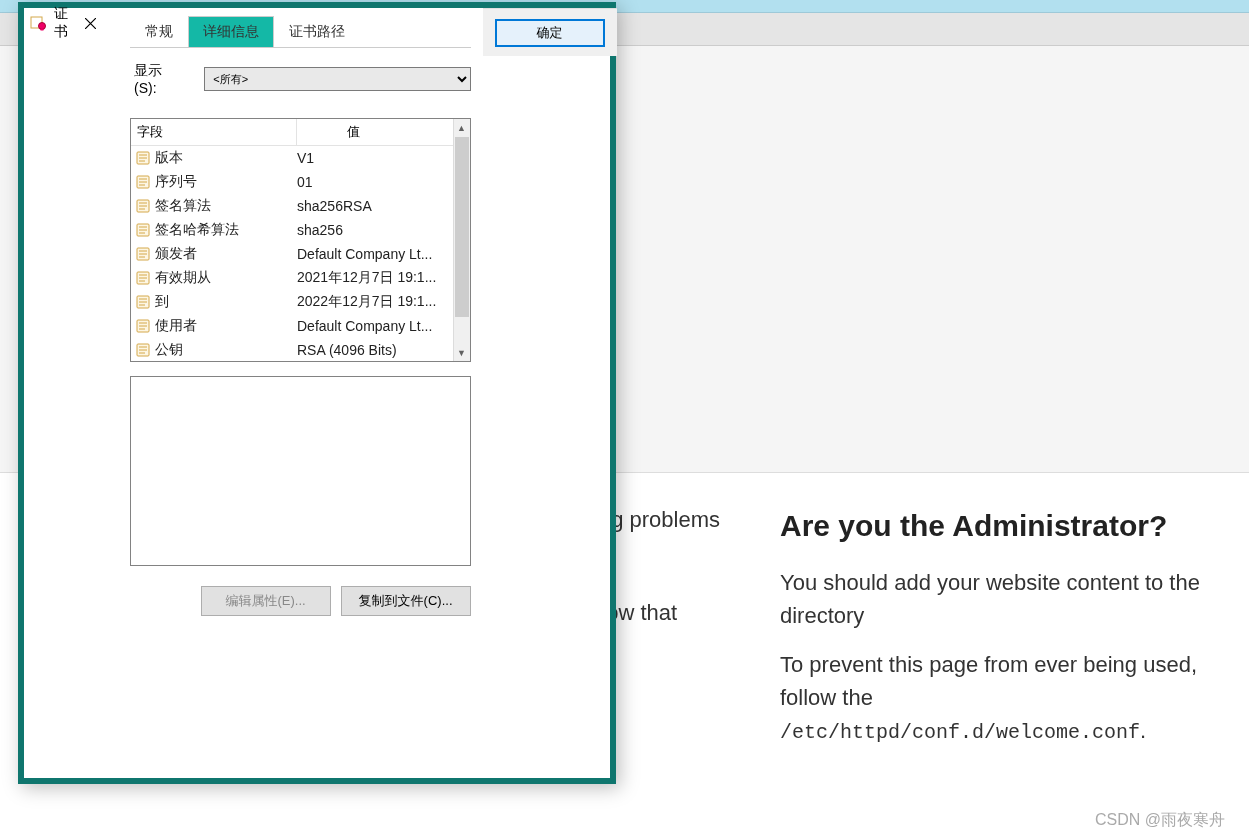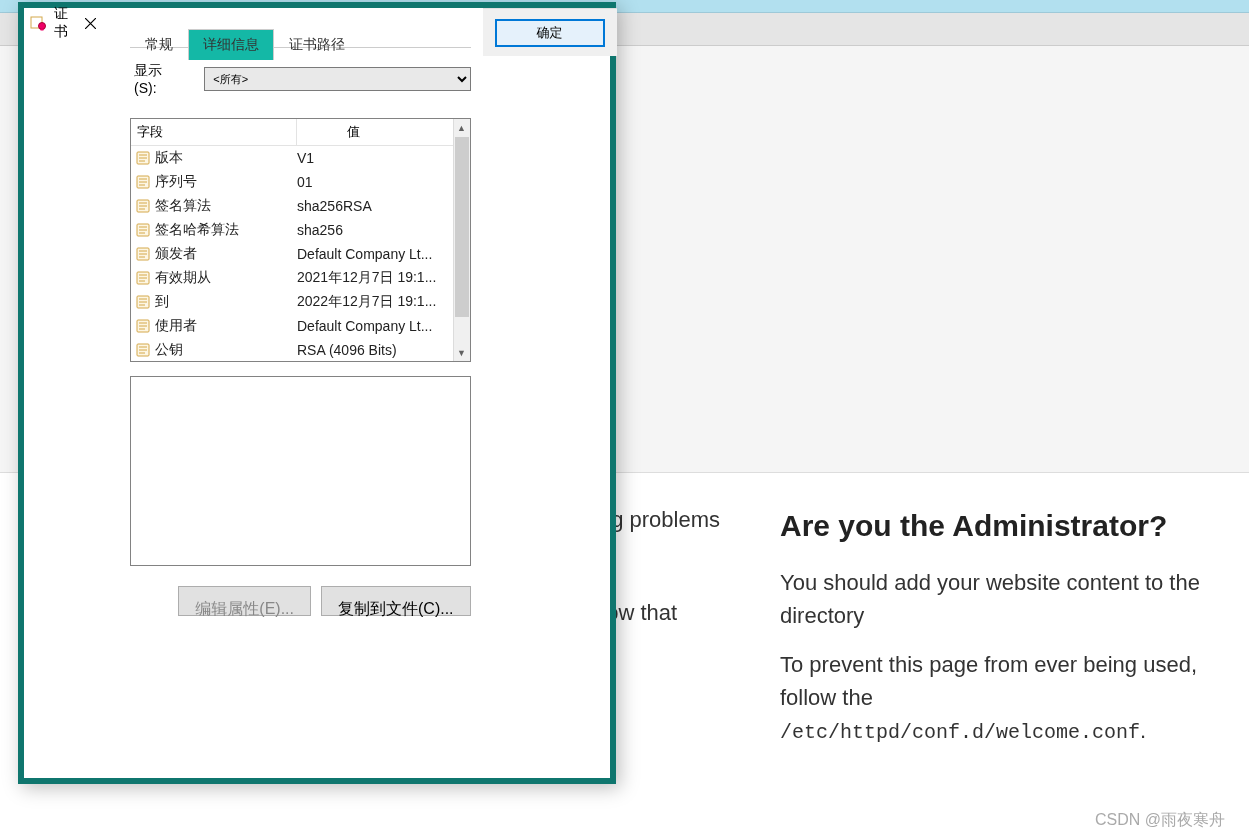--- a/index.html
+++ b/index.html
@@ -26,21 +26,21 @@
 .titlebar { height: 30px; display: flex; align-items: center; padding: 0 6px; }
 .titlebar .icon { width: 16px; height: 16px; margin-right: 8px; }
 .titlebar .icon svg { width: 16px; height: 16px; }
 .titlebar .title { flex: 1; font-size: 14px; color: #000; }
 .titlebar .close { width: 44px; height: 28px; display: flex; align-items: center; justify-content: center; cursor: pointer; }
 .titlebar .close svg { width: 11px; height: 11px; }
 
 .dlg-body { flex: 1; padding: 8px 12px 12px 12px; display: flex; flex-direction: column; }
 
 .tabs { display: flex; border-bottom: 1px solid #ccc; margin-bottom: 14px; }
-.tab { padding: 6px 14px; font-size: 14px; border: 1px solid transparent; border-bottom: none; cursor: pointer; position: relative; top: 13px; color: #333; }
+.tab { padding: 6px 14px; font-size: 14px; border: 1px solid transparent; border-bottom: none; cursor: pointer; position: relative; top: 0; color: #333; }
 .tab.active { border-color: #ccc; background: #14b8a6; }
 
 .show-row { display: flex; align-items: center; gap: 24px; margin-left: 4px; margin-bottom: 22px; }
 .show-row label { font-size: 14px; }
 .show-row select { width: 290px; height: 24px; font-size: 11px; border: 1px solid #7a7a7a; background: #e9e9e9; padding-left: 4px; }
 
 .listbox { border: 1px solid #828282; height: 244px; display: flex; margin-bottom: 14px; }
 .list-content { flex: 1; overflow: hidden; }
 .list-header { display: flex; background: #fff; border-bottom: 1px solid #e3e3e3; gap: 44px; }
 .list-header .col { padding: 4px 6px; font-size: 13px; }
@@ -54,21 +54,21 @@
 .row-value { font-size: 14px; color: #222; }
 .scrollbar { width: 17px; background: #f0f0f0; border-left: 1px solid #dcdcdc; position: relative; }
 .scrollbar .thumb { position: absolute; left: 1px; right: 1px; top: 18px; height: 180px; background: #cdcdcd; }
 .scrollbar .arrow-up, .scrollbar .arrow-down { position: absolute; left: 0; right: 0; height: 17px; display: flex; align-items: center; justify-content: center; color: #606060; font-size: 9px; }
 .scrollbar .arrow-up { top: 0; }
 .scrollbar .arrow-down { bottom: 0; }
 
 .detailbox { border: 1px solid #828282; height: 190px; background: #fff; margin-bottom: 20px; }
 
 .btn-row { display: flex; justify-content: flex-end; gap: 10px; margin-bottom: 6px; }
-.btn { min-width: 130px; height: 30px; border: 1px solid #adadad; background: #e1e1e1; font-size: 16px; cursor: pointer; padding: 12px 16px; }
+.btn { min-width: 130px; height: 30px; border: 1px solid #adadad; background: #e1e1e1; font-size: 13px; cursor: pointer; padding: 4px 16px; }
 .btn:disabled { color: #888; cursor: default; }
 
 .dlg-footer { height: 48px; border-top: 1px solid #dfdfdf; display: flex; justify-content: flex-end; align-items: center; padding: 0 12px; background: #f0f0f0; }
 .btn-ok { width: 110px; height: 28px; border: 2px solid #0078d7; background: #e5f1fb; font-size: 13px; cursor: pointer; }
 </style>
 </head>
 <body>
 
 <div class="bg">
   <div class="bg-topbar"></div>

